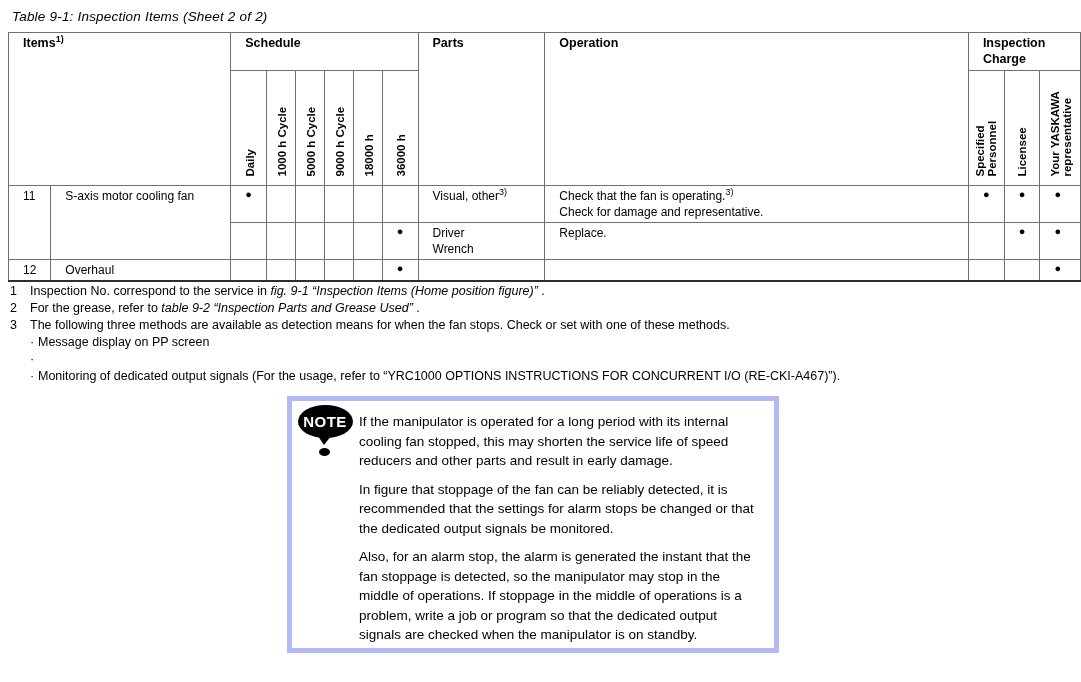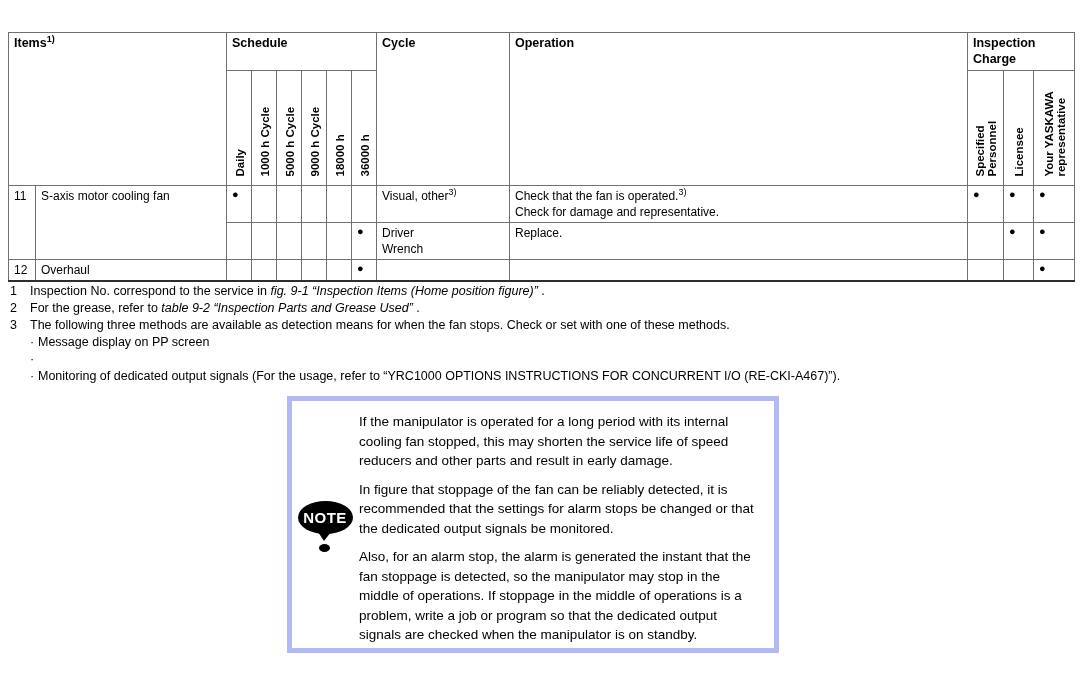--- a/index.html
+++ b/index.html
@@ -12,21 +12,21 @@
     position:absolute; left:12px; top:9px;
     font-size:13.5px; font-style:italic; letter-spacing:.2px;
   }
   
   table.insp {
     position:absolute; left:8px; top:32px;
     border-collapse:collapse; table-layout:fixed;
     font-size:12px; line-height:16px;
   }
   table.insp { border:1px solid #636363; border-bottom:2px solid #2e2e2e; }
-  table.insp th, table.insp td { border:1px solid #6f6f6f; padding:2px 5px; vertical-align:top; text-align:left; }
+  table.insp th, table.insp td { border:1px solid #6f6f6f; padding:2px 14px; vertical-align:top; text-align:left; }
   table.insp th { font-weight:bold; font-size:12.5px; }
   td.num { text-align:right; padding-right:6px; }
   td.dot { text-align:center; padding:4px 0 0 0; font-size:11px; line-height:12px; }
   .rotcell { position:relative; padding:0 !important; }
   .rotbox {
     position:absolute; left:50%; top:50%;
     transform:translate(-50%,-50%) rotate(-90deg);
     width:107px; display:flex; align-items:center; justify-content:flex-start;
     padding-left:5px; font-weight:bold; font-size:11.5px; line-height:12px;
     white-space:pre-line;
@@ -40,21 +40,21 @@
   .fline { display:flex; }
   .fline .fnum { width:20px; flex:0 0 20px; }
   .fline .fdot { width:8px; flex:0 0 8px; margin-left:20px; }
   .ital { font-style:italic; }
   
   .notebox {
     position:absolute; left:287px; top:396px; width:492px; height:257px;
     border:5px solid #b2b9f3; background:#fff;
     display:flex; align-items:stretch;
   }
-  .note-icon-col { flex:0 0 67px; display:flex; align-items:center; justify-content:center; }
+  .note-icon-col { flex:0 0 67px; display:flex; justify-content:center; }
   .note-icon { position:relative; width:56px; height:52px; margin-top:4px; }
   .note-bubble {
     width:55px; height:33px; background:#000; border-radius:50%;
     display:flex; align-items:center; justify-content:center;
     color:#fff; font-weight:bold; font-size:15px; letter-spacing:0.5px;
   }
   .note-tail {
     position:absolute; left:20px; top:31px; width:0; height:0;
     border-left:6px solid transparent; border-right:7px solid transparent;
     border-top:9px solid #000;
@@ -67,20 +67,21 @@
     flex:1; padding:11px 8px 8px 0; font-size:13.5px; line-height:19.5px;
   }
   .note-text p { margin:0 12px 9px 0; }
   .note-text p:last-child { margin-bottom:0; }
 </style>
 </head>
 <body>
 
 <div class="page">
 
+  <div class="title">Table 9-1: Inspection Items (Sheet 2 of 2)</div>
 
   <table class="insp">
     <colgroup>
       <col style="width:27px">
         <col style="width:191px">
       <col style="width:25px">
         <col style="width:25px">
         <col style="width:25px">
       <col style="width:25px">
         <col style="width:25px">
@@ -90,21 +91,21 @@
       <col style="width:36px">
         <col style="width:30px">
         <col style="width:41px">
     </colgroup>
     <tbody>
         <tr style="height:38px">
       <th colspan="2" rowspan="2" style="vertical-align:top">
         <span>Items</span><sup>1)</sup>
       </th>
       <th colspan="6">Schedule</th>
-      <th rowspan="2">Cycle</th>
+      <th rowspan="2">Parts</th>
       <th rowspan="2">Operation</th>
       <th colspan="3">Inspection Charge</th>
     </tr>
     <tr style="height:115px">
       <th class="rotcell">
             <div class="rotbox" style="height:25px">Daily</div>
           </th>
       <th class="rotcell">
             <div class="rotbox" style="height:25px">1000 h Cycle</div>
           </th>
@@ -136,21 +137,21 @@
       <td class="num" rowspan="2">11</td>
       <td rowspan="2">S-axis motor cooling fan</td>
       <td class="dot">●</td>
       <td class="dot"></td>
       <td class="dot"></td>
       <td class="dot"></td>
       <td class="dot"></td>
       <td class="dot"></td>
       <td><span>Visual, other</span><sup>3)</sup></td>
       <td>
-        <span>Check that the fan is operated.</span><sup>3)</sup><br>
+        <span>Check that the fan is operating.</span><sup>3)</sup><br>
         <span>Check for damage and representative.</span>
       </td>
       <td class="dot">●</td>
       <td class="dot">●</td>
       <td class="dot">●</td>
     </tr>
     <tr style="height:36px">
       <td class="dot"></td>
       <td class="dot"></td>
       <td class="dot"></td>

